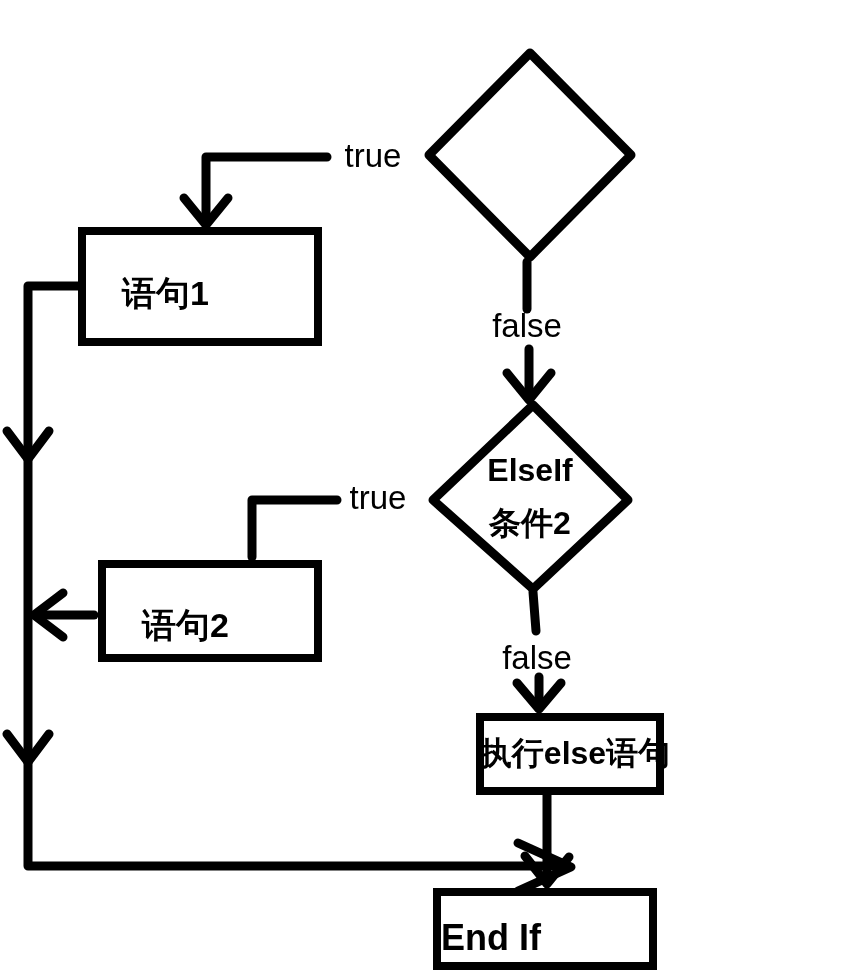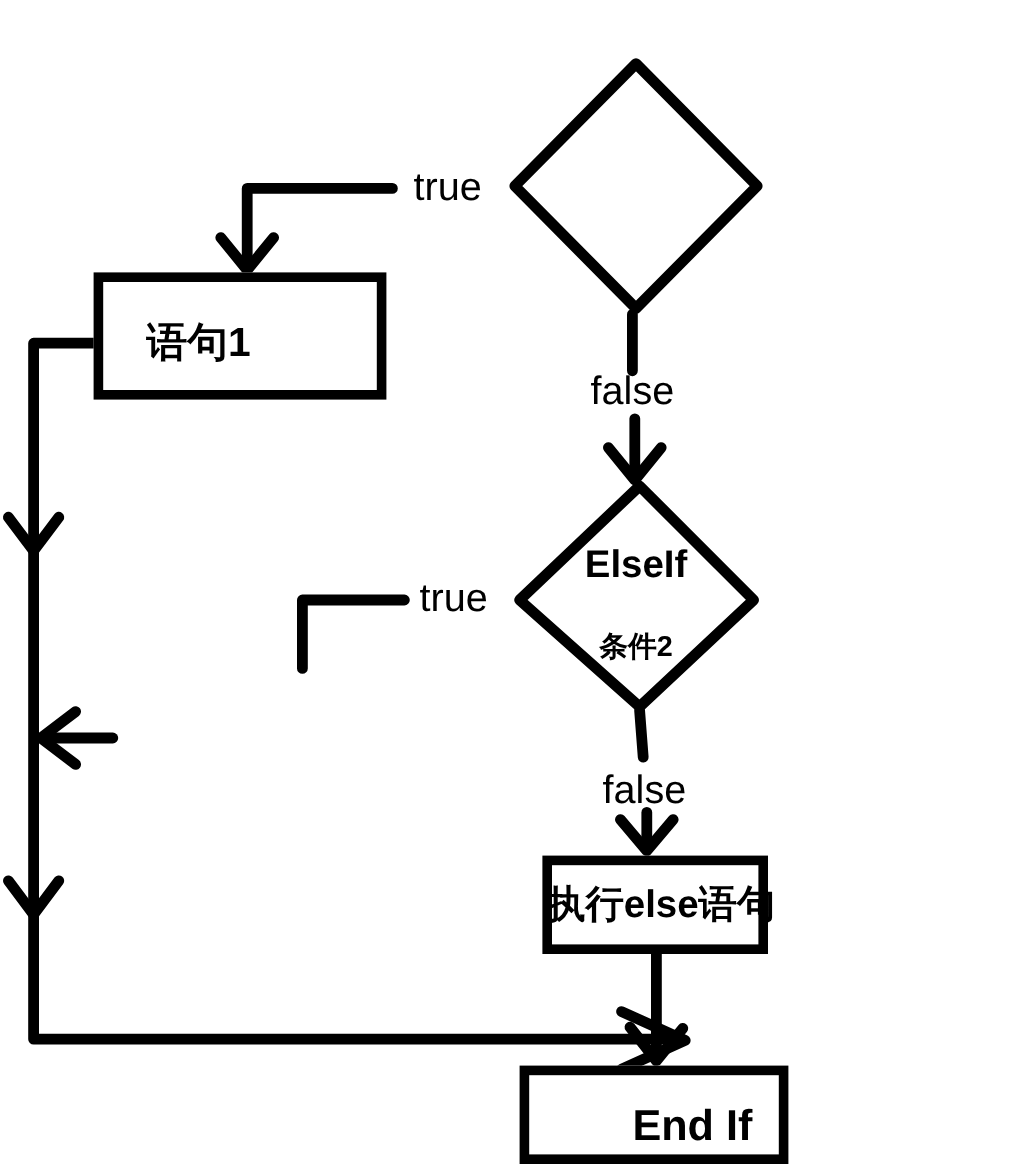--- a/index.html
+++ b/index.html
@@ -40,21 +40,20 @@
     align-items: center;
     justify-content: center;
     font-weight: 400;
     white-space: nowrap;
   }
   .diamond-label-stack {
     position: absolute;
     display: flex;
     flex-direction: column;
     align-items: center;
-    gap: 15px;
   }
   .diamond-label-stack .line {
     height: 53px;
     display: flex;
     align-items: center;
     font-weight: 700;
   }
 </style>
 </head>
 <body>
@@ -86,37 +85,40 @@
       <polyline points="517,683 539,709 561,683"></polyline>
 
       <line x1="547" y1="794" x2="547" y2="877"></line>
       <polyline points="525,856 547,884 569,857"></polyline>
     </g>
 
     <polygon points="530,53 631,155 530,257 429,155" fill="#ffffff" stroke="#000000" stroke-width="9" stroke-linejoin="round"></polygon>
     <polygon points="533,405 628,500 533,589 433,500" fill="#ffffff" stroke="#000000" stroke-width="9" stroke-linejoin="round"></polygon>
   </svg>
 
-  <div class="node-box" style="left:78px; top:227px; width:244px; height:106px;">
+  <div class="node-box" style="left:78px; top:227px; width:244px; height:119px;">
     <span class="box-label" style="font-size:34px; padding-left:36px; padding-top:14px;">语句1</span>
   </div>
 
+  <div class="node-box" style="left:98px; top:560px; width:224px; height:102px;">
+    <span class="box-label" style="font-size:34px; padding-left:36px; padding-top:30px;">语句2</span>
+  </div>
 
-  <div class="node-box" style="left:452px; top:713px; width:188px; height:82px; justify-content:center; overflow:visible;">
+  <div class="node-box" style="left:476px; top:713px; width:188px; height:82px; justify-content:center; overflow:visible;">
     <span class="box-label" style="font-size:32px; padding-left:10px;">执行else语句</span>
   </div>
 
-  <div class="node-box" style="left:433px; top:888px; width:224px; height:82px; justify-content:flex-end;">
+  <div class="node-box" style="left:433px; top:888px; width:224px; height:82px; justify-content:flex-start;">
     <span class="box-label" style="font-size:36px; padding-top:18px; padding-right:22px;">End If</span>
   </div>
 
 
   <div class="diamond-label-stack" style="left:430px; top:444px; width:200px;">
     <div class="line" style="font-size:32px;">ElseIf</div>
-    <div class="line" style="font-size:24px;">条件2</div>
+    <div class="line" style="font-size:32px;">条件2</div>
   </div>
 
   <div class="label" style="left:321px; top:134px; width:104px; height:44px; font-size:33px;">true</div>
 
   <div class="label" style="left:465px; top:304px; width:124px; height:44px; font-size:33px;">false</div>
 
   <div class="label" style="left:326px; top:476px; width:104px; height:44px; font-size:33px;">true</div>
 
   <div class="label" style="left:475px; top:636px; width:124px; height:44px; font-size:33px;">false</div>
 

